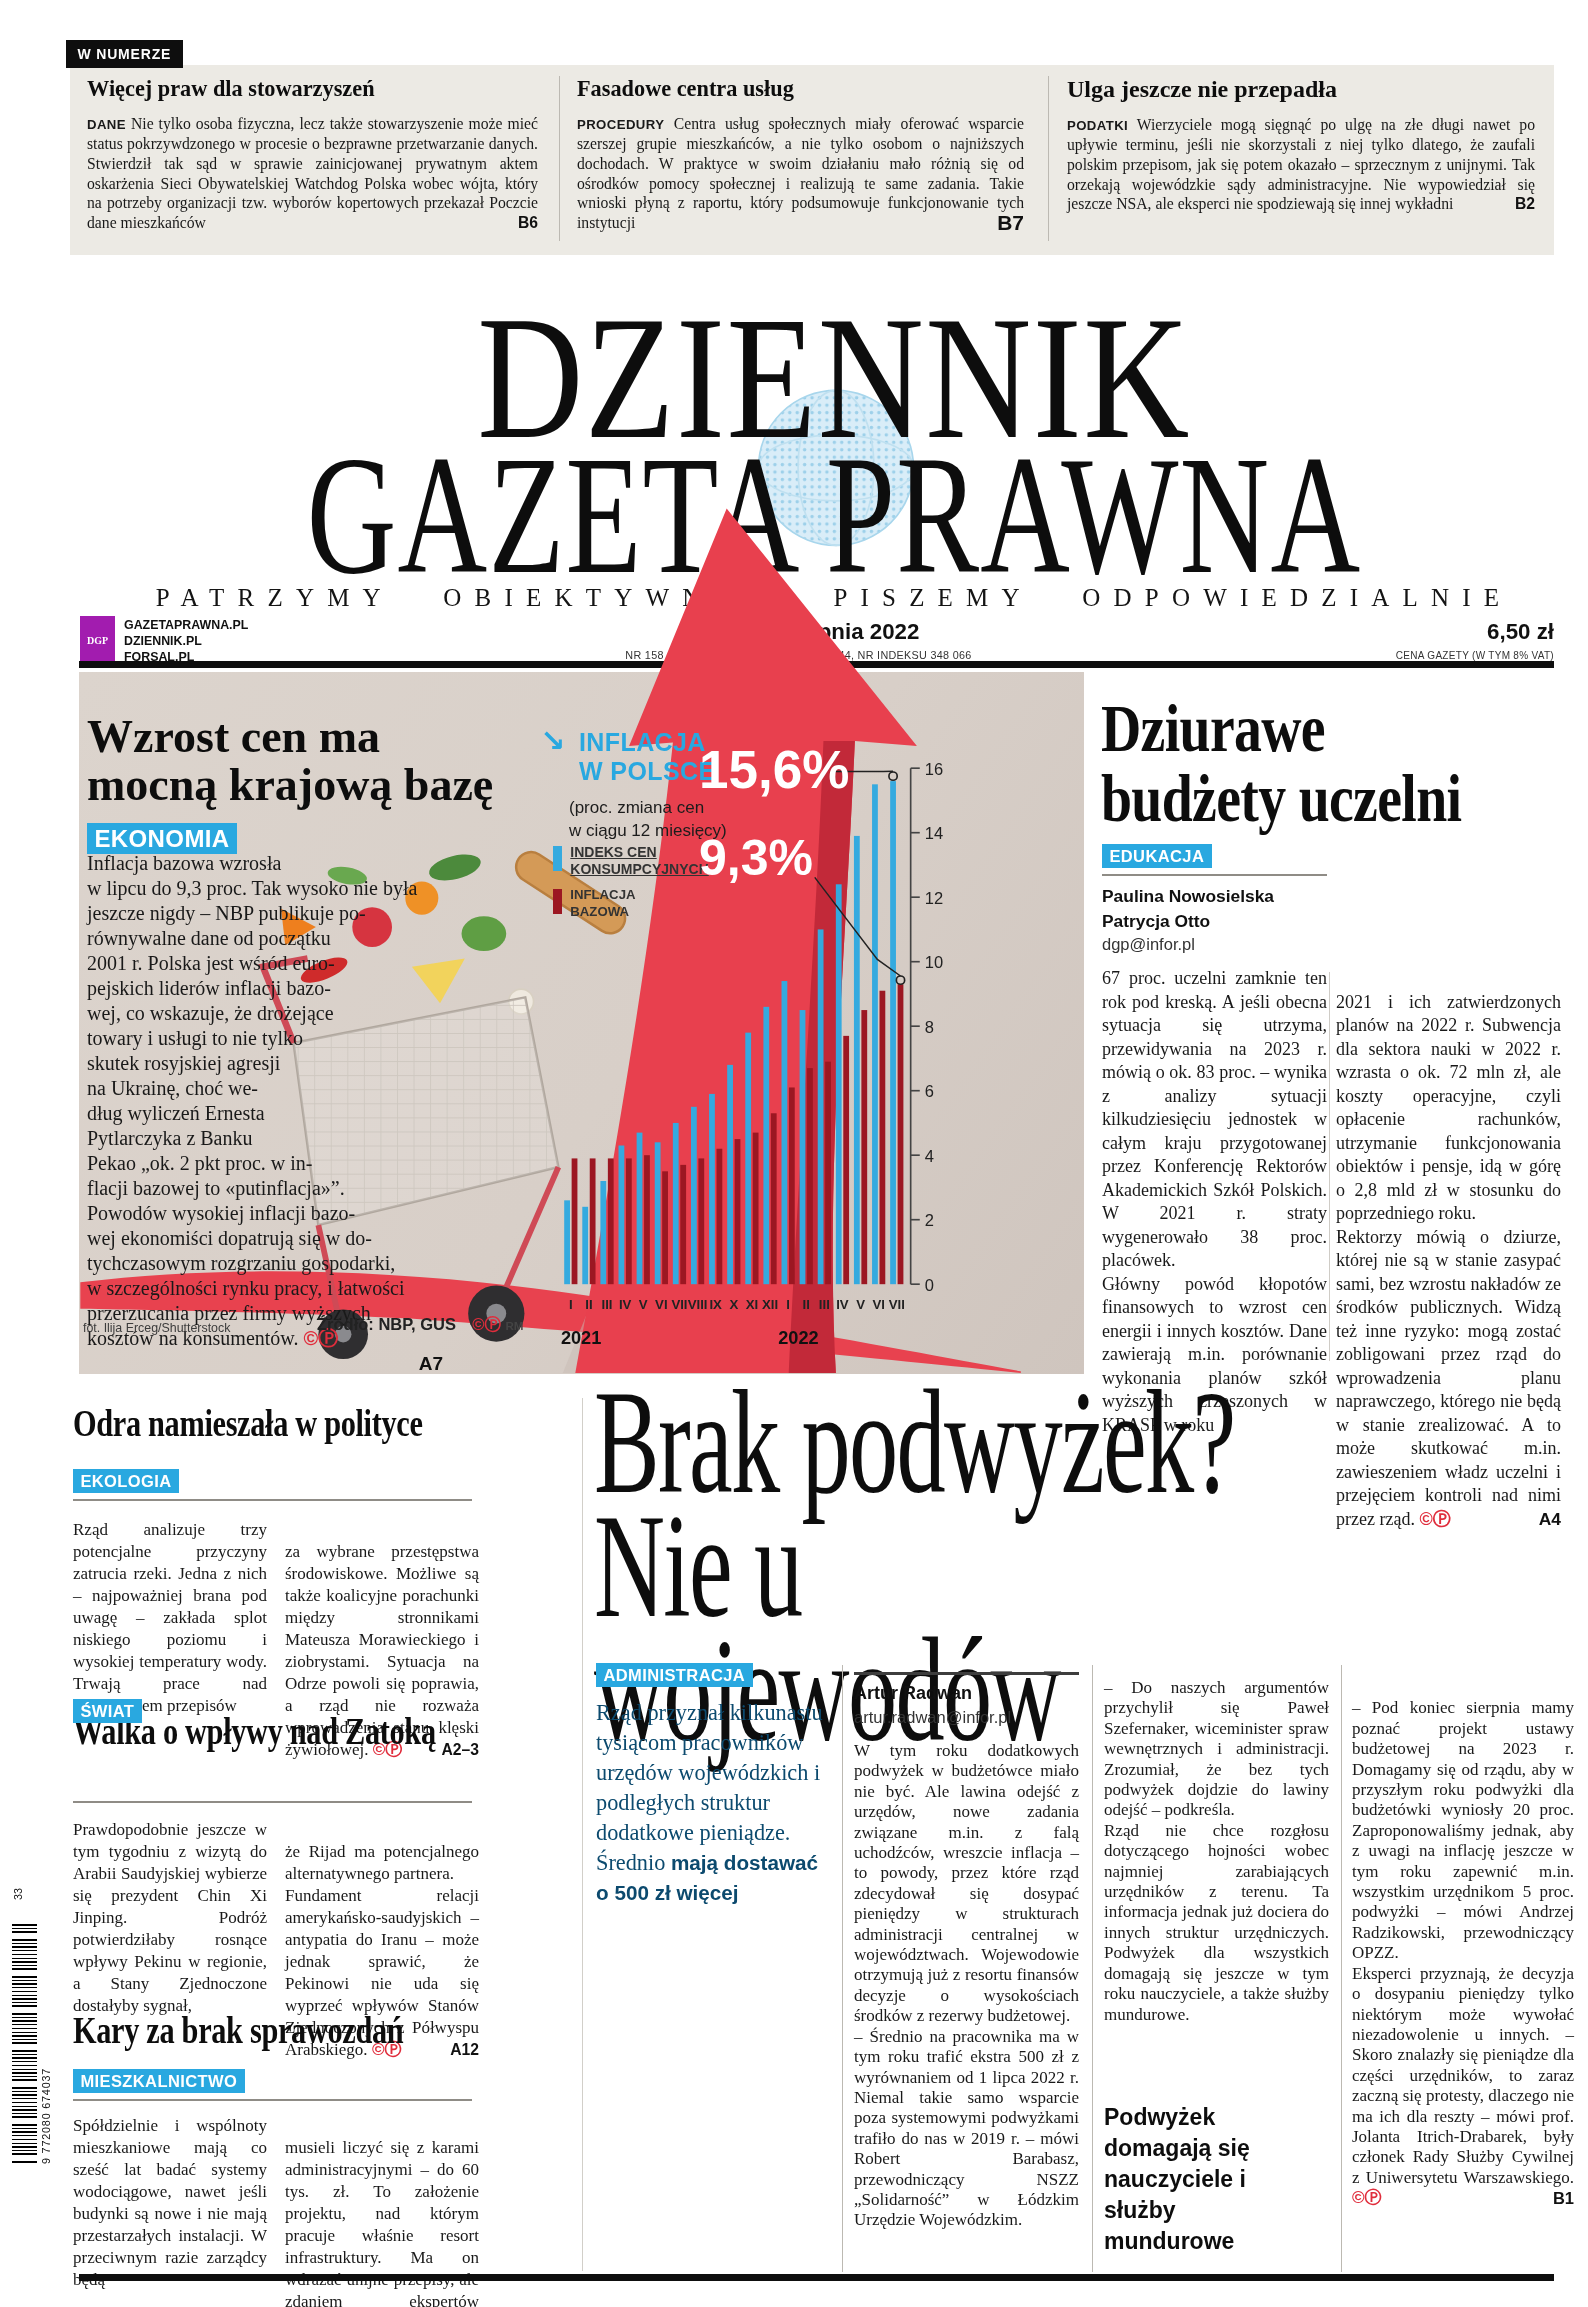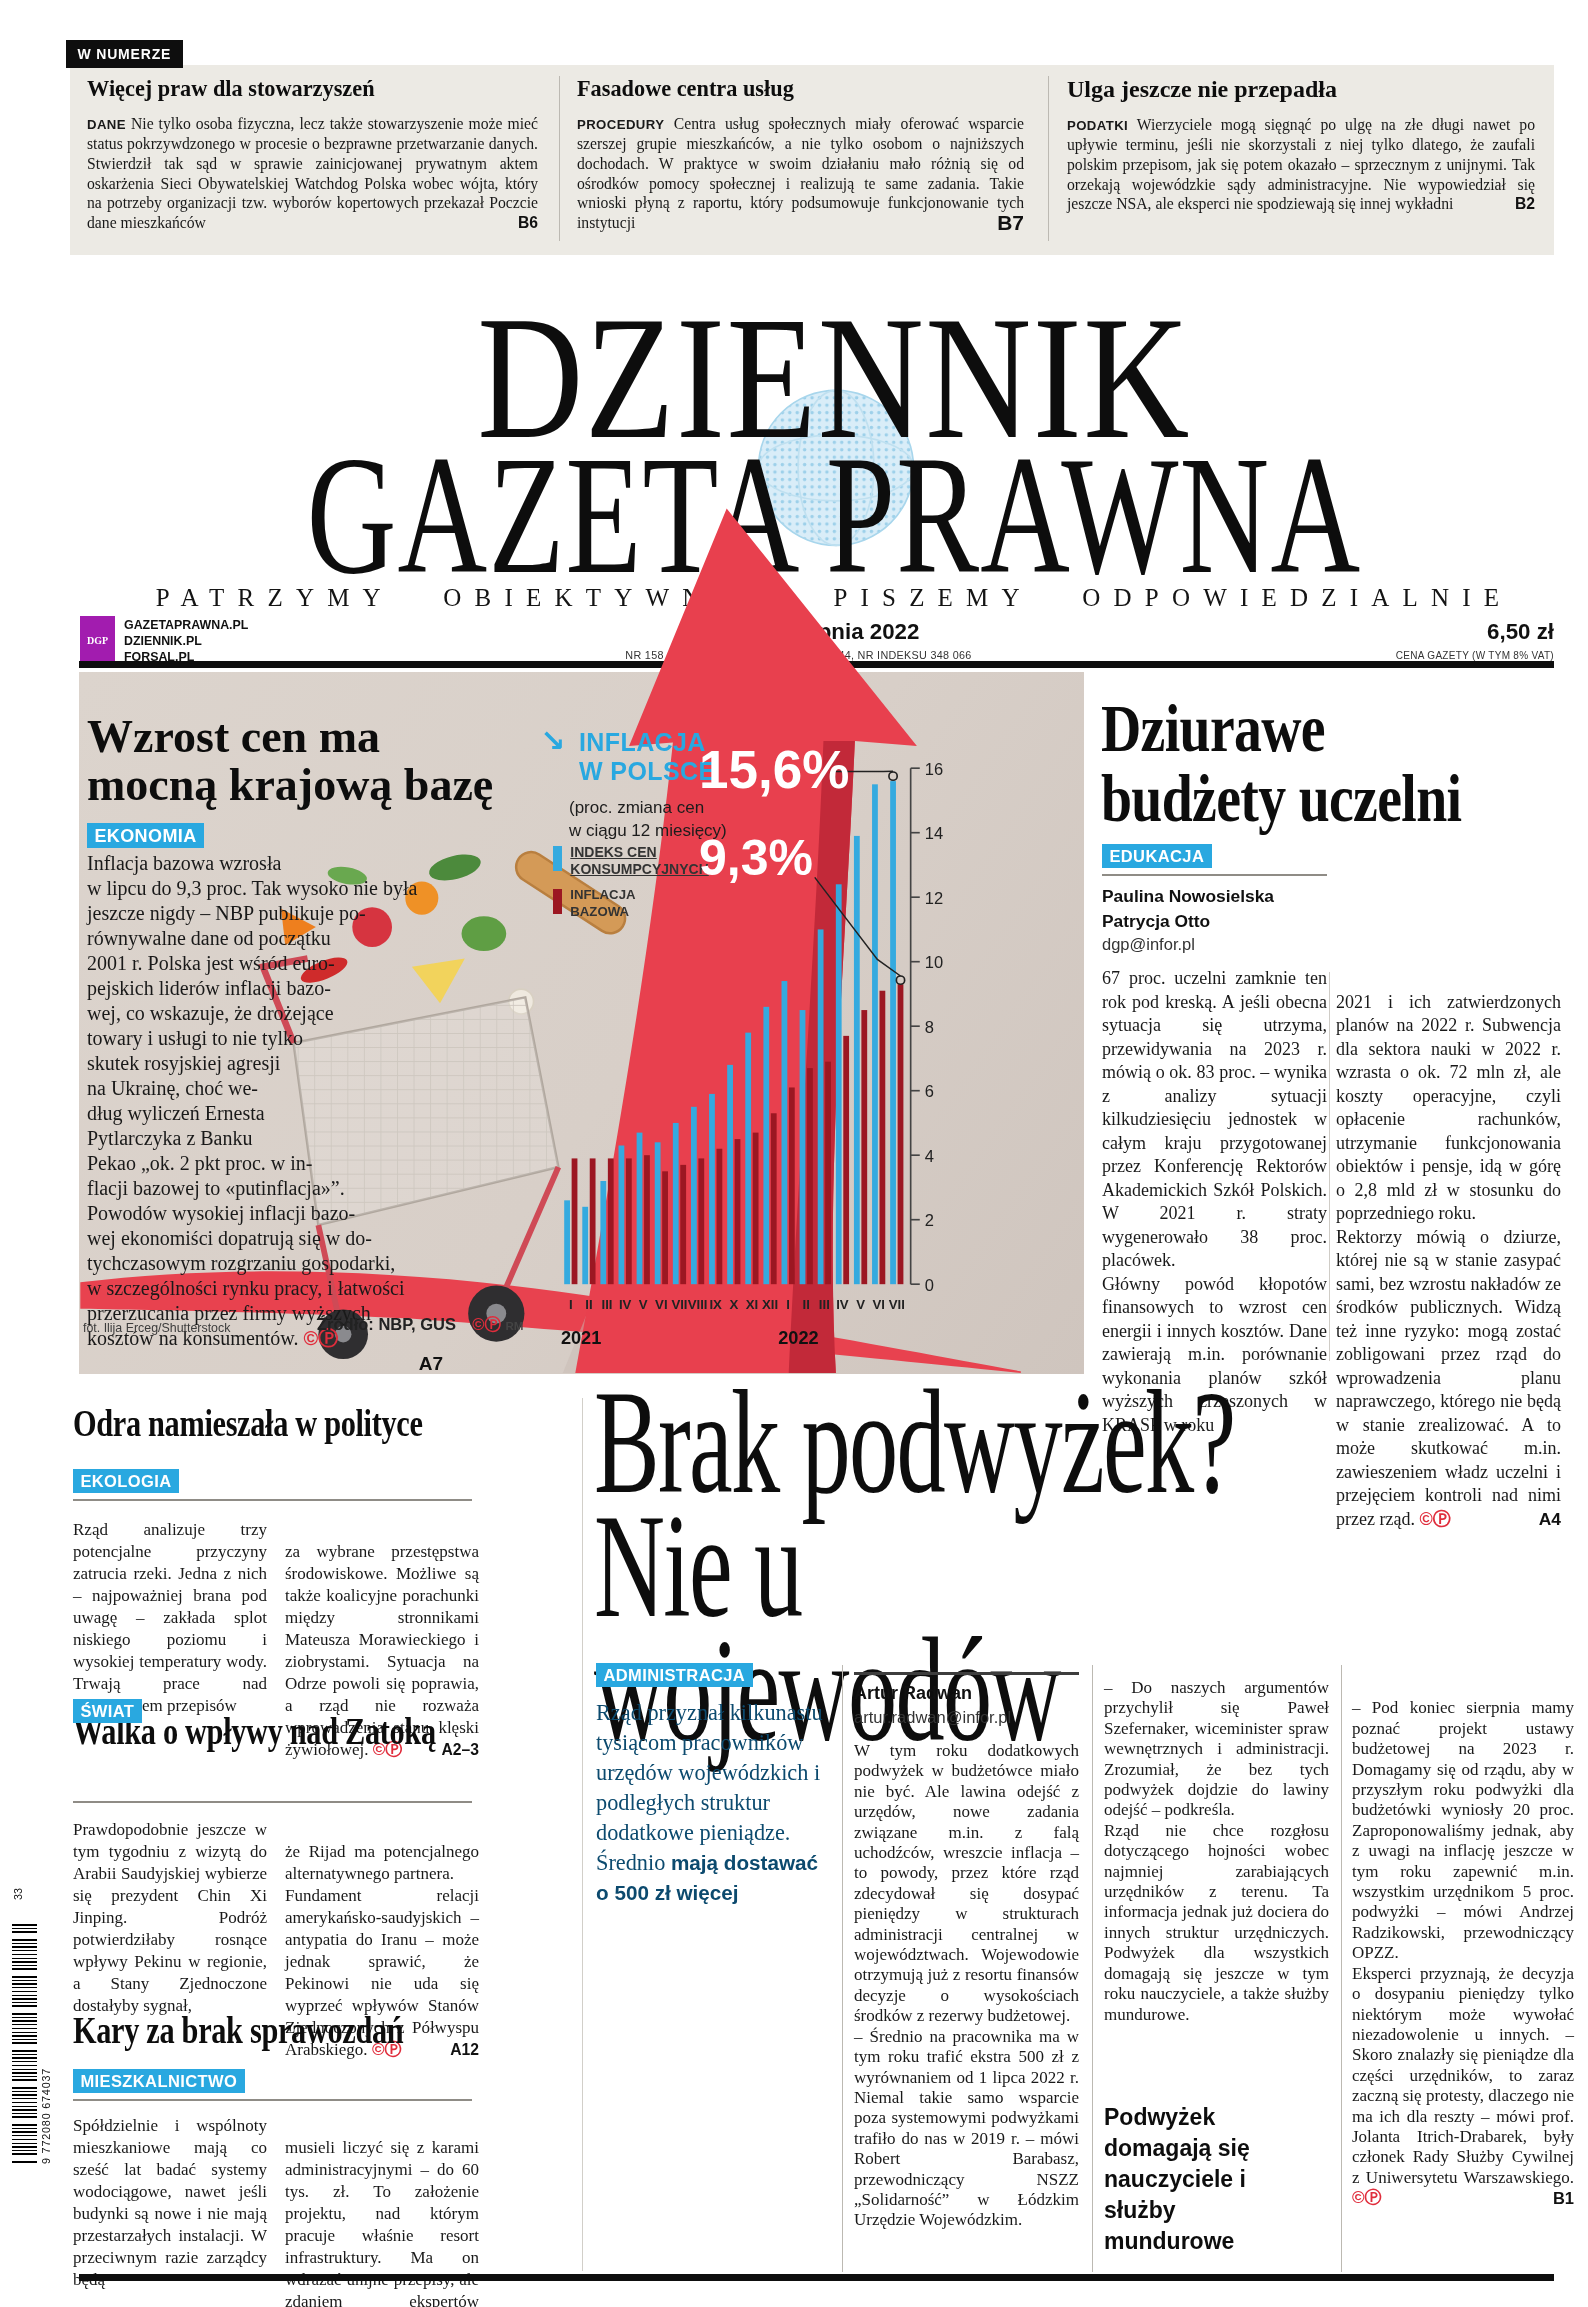--- a/index.html
+++ b/index.html
@@ -120,21 +120,21 @@
     <path d="M55,250 L18,158 L72,148" stroke="#cf4a56" stroke-width="8" fill="none"></path>
     <path d="M85,470 L113,598 M375,400 L302,568" stroke="#cf4a56" stroke-width="7" fill="none"></path>
     <circle cx="300" cy="577" r="34" fill="#2f2e30"></circle>
     <circle cx="300" cy="577" r="12" fill="#8a8a8e"></circle>
     <circle cx="115" cy="602" r="30" fill="#2f2e30"></circle>
     <circle cx="115" cy="602" r="10" fill="#8a8a8e"></circle>
   </svg>
 
   <div class="abs hl pre" style="left:87px;top:713px;font-size:46px;line-height:48px;">Wzrost cen ma
 mocną krajową bazę</div>
-  <span class="abs tag" style="left:87px;top:823px;font-size:18px;">EKONOMIA</span>
+  <span class="abs tag" style="left:87px;top:823px;font-size:24px;">EKONOMIA</span>
   <div class="abs pre" style="left:87px;top:826px;width:356px;font-size:20px;line-height:25px;text-indent:141px;color:#191919;">
     <span>Inflacja bazowa wzrosła
 w lipcu do 9,3 proc. Tak wysoko nie była
 jeszcze nigdy – NBP publikuje po-
 równywalne dane od początku
 2001 r. Polska jest wśród euro-
 pejskich liderów inflacji bazo-
 wej, co wskazuje, że drożejące
 towary i usługi to nie tylko
 skutek rosyjskiej agresji

